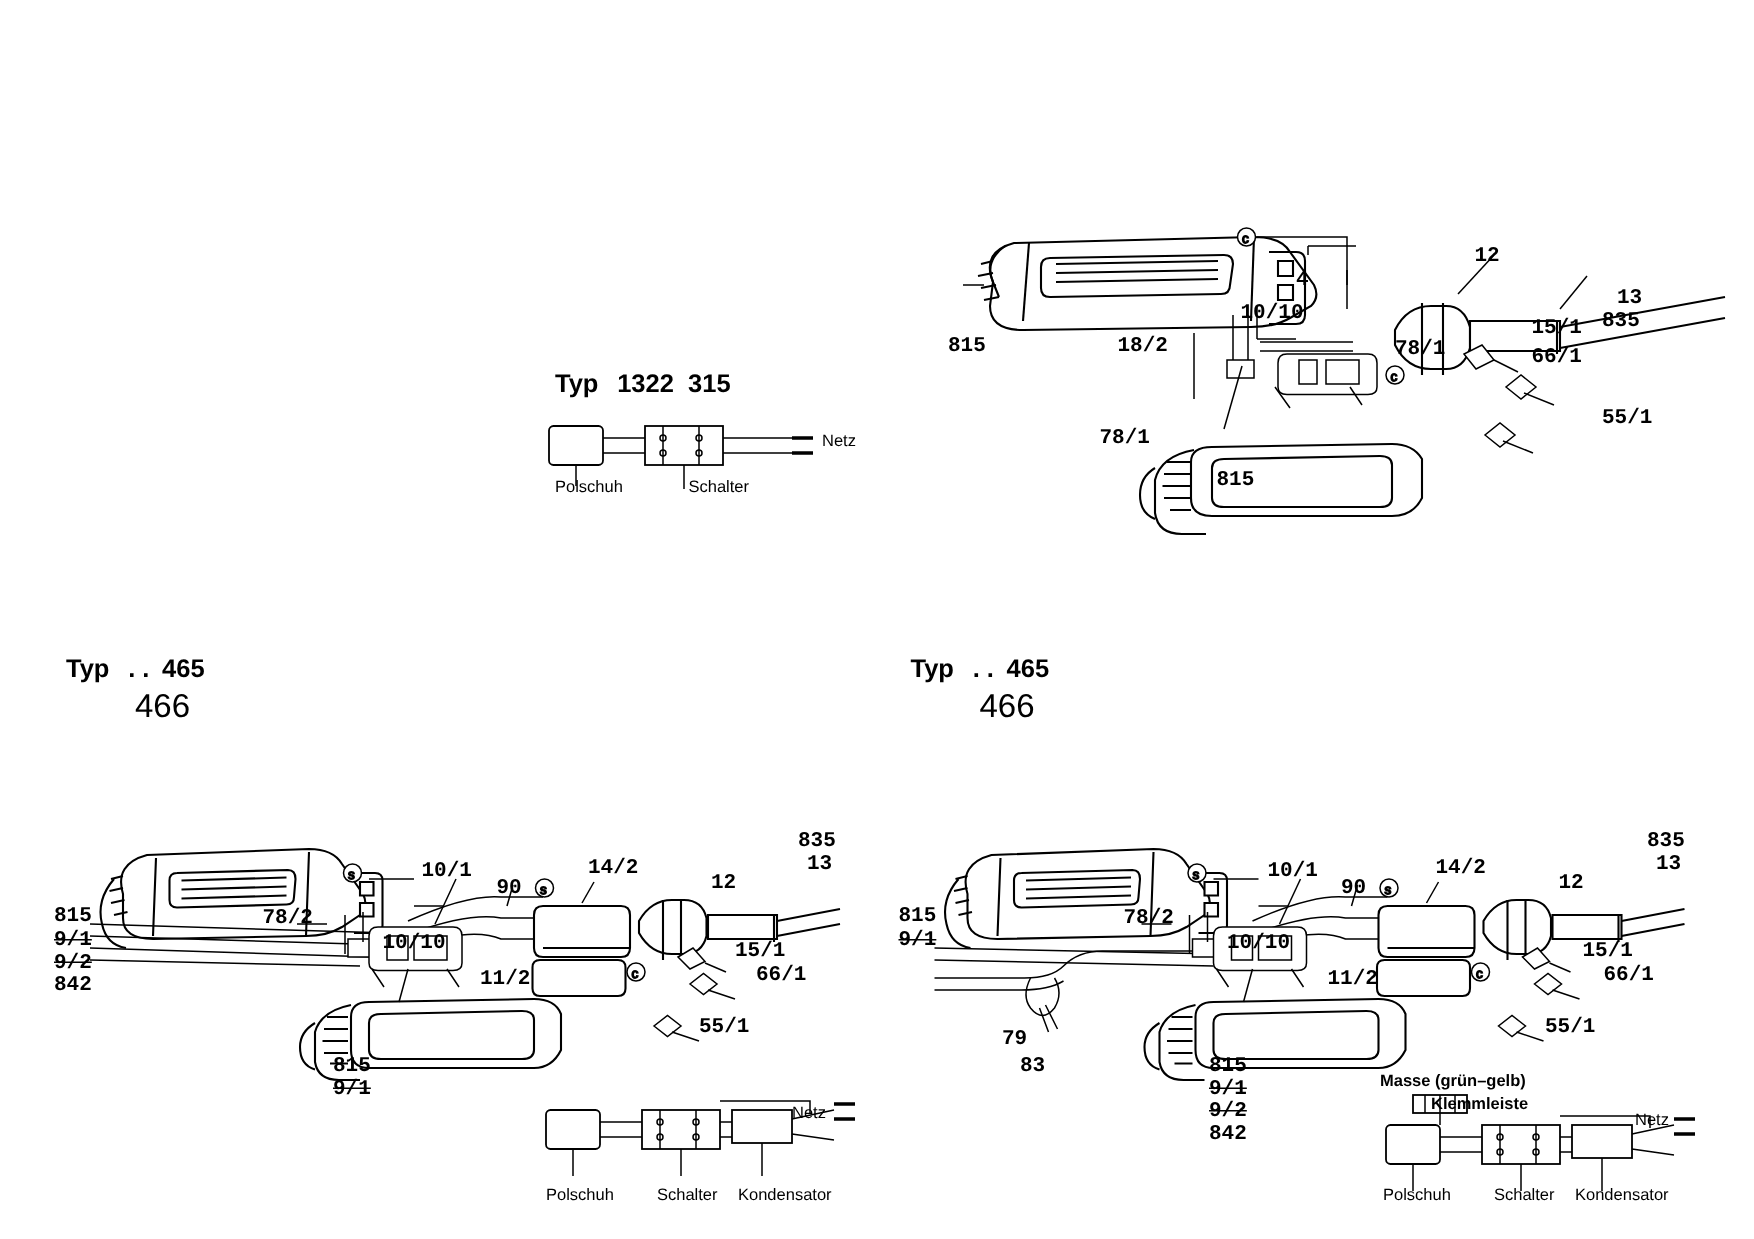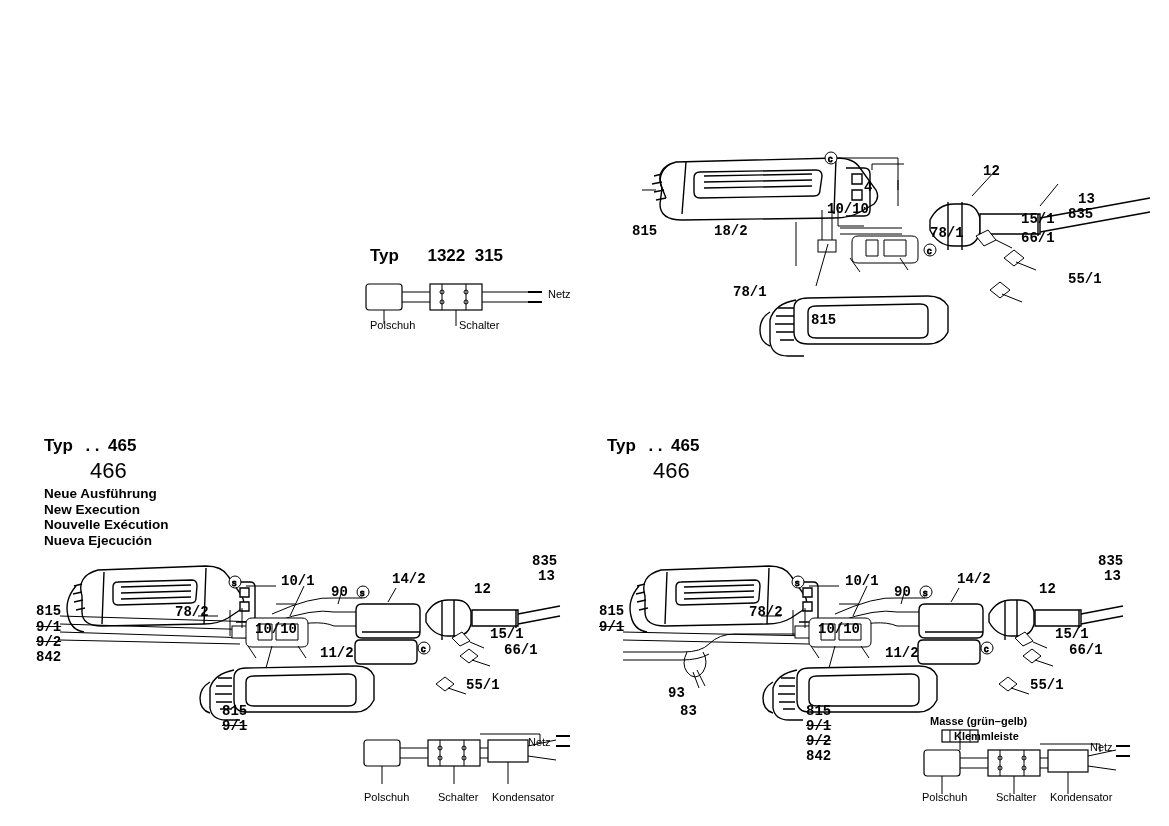--- a/index.html
+++ b/index.html
@@ -166,28 +166,28 @@
 
   <div class="abs lab" style="left:983px; top:164px;">12</div>
   <div class="abs lab" style="left:864px; top:180px;">4</div>
   <div class="abs lab" style="left:1078px; top:192px;">13</div>
   <div class="abs lab" style="left:1068px; top:207px;">835</div>
   <div class="abs lab" style="left:1021px; top:212px;">15/1</div>
   <div class="abs lab" style="left:1021px; top:231px;">66/1</div>
   <div class="abs lab" style="left:827px; top:202px;">10/10</div>
   <div class="abs lab" style="left:930px; top:226px;">78/1</div>
   <div class="abs lab" style="left:733px; top:285px;">78/1</div>
-  <div class="abs lab" style="left:714px; top:224px;text-align:right;">18/2</div>
+  <div class="abs lab" style="left:745px; top:224px;text-align:right;">18/2</div>
   <div class="abs lab" style="left:632px; top:224px;">815</div>
   <div class="abs lab" style="left:811px; top:313px;">815</div>
   <div class="abs lab" style="left:1068px; top:272px;">55/1</div>
 
   <div class="abs" style="left:370px; top:246px;">
     <span class="typ-title">Typ</span>
-    <span class="typ-title" style="margin-left:24px;">1322</span>
+    <span class="typ-title" style="margin-left:8px;">1322</span>
     <span class="typ-title light" style="margin-left:5px;">315</span>
   </div>
   <div class="abs" style="left:362px; top:280px; width:220px; height:46px;">
     <svg width="220" height="46" viewBox="0 0 220 46">
       <rect x="4" y="4" width="36" height="26" rx="3" class="fillw"></rect>
       <path class="ln thin" d="M40 12 l28 0 M40 22 l28 0"></path>
       <rect x="68" y="4" width="52" height="26" class="fillw"></rect>
       <path class="ln thin" d="M80 4 l0 26 M104 4 l0 26"></path>
       <circle cx="80" cy="12" r="2" class="ln thin" fill="#fff"></circle>
       <circle cx="80" cy="22" r="2" class="ln thin" fill="#fff"></circle>
@@ -202,26 +202,20 @@
   <div class="abs lab-sm" style="left:459px; top:318px;">Schalter</div>
   <div class="abs lab-sm" style="left:548px; top:287px;">Netz</div>
 
   <div class="abs" style="left:44px; top:436px;">
     <div>
       <span class="typ-title">Typ</span>
       <span class="typ-title" style="margin-left:8px;">. .</span>
       <span class="typ-title" style="margin-left:4px;">465</span>
     </div>
     <div class="typ-sub" style="margin-top:2px;">466</div>
-  </div>
-  <div class="abs exec" style="left:44px; top:486px;">
-    <div>Neue Ausführung</div>
-    <div>New Execution</div>
-    <div>Nouvelle Exécution</div>
-    <div>Nueva Ejecución</div>
   </div>
 
   <div class="abs" style="left:60px; top:556px; width:500px; height:160px;">
     <svg width="500" height="160" viewBox="0 0 500 160">
 
       <g class="ln med">
         <path d="M22 40 q-6 -20 16 -26 l108 -4 q16 0 22 10 l14 20 q4 8 -2 14 l-12 8 q-10 6 -24 6 l-102 2 q-20 0 -20 -14 z" fill="#fff"></path>
         <path d="M44 16 l-2 52 M146 12 l-2 56"></path>
         <path d="M58 26 l74 -2 q5 0 5 6 l-1 12 q0 5 -5 5 l-73 2 q-5 0 -5 -5 l0 -13 q0 -5 5 -5 z" fill="#fff"></path>
         <path d="M61 31 l70 -2 M61 37 l70 -2 M61 43 l70 -2"></path>
@@ -436,21 +430,21 @@
   <div class="abs lab" style="left:818px; top:622px;">10/10</div>
   <div class="abs lab" style="left:894px; top:585px;">90</div>
   <div class="abs lab" style="left:957px; top:572px;">14/2</div>
   <div class="abs lab" style="left:1039px; top:582px;">12</div>
   <div class="abs lab" style="left:1098px; top:554px;">835</div>
   <div class="abs lab" style="left:1104px; top:569px;">13</div>
   <div class="abs lab" style="left:1055px; top:627px;">15/1</div>
   <div class="abs lab" style="left:1069px; top:643px;">66/1</div>
   <div class="abs lab" style="left:885px; top:646px;">11/2</div>
   <div class="abs lab" style="left:1030px; top:678px;">55/1</div>
-  <div class="abs lab" style="left:668px; top:686px;">93</div>
+  <div class="abs lab" style="left:668px; top:686px;">79</div>
   <div class="abs lab" style="left:680px; top:704px;">83</div>
   <div class="abs lab" style="left:806px; top:704px;">815</div>
   <div class="abs lab strike-lab" style="left:806px; top:719px;">9/1</div>
   <div class="abs lab strike-lab" style="left:806px; top:734px;">9/2</div>
   <div class="abs lab" style="left:806px; top:749px;">842</div>
 
   <div class="abs" style="left:920px; top:742px; width:230px; height:52px;">
     <svg width="230" height="52" viewBox="0 0 230 52">
       <rect x="4" y="8" width="36" height="26" rx="3" class="fillw"></rect>
       <path class="ln thin" d="M40 16 l28 0 M40 26 l28 0"></path>
@@ -462,20 +456,20 @@
       <circle cx="104" cy="26" r="2" class="ln thin" fill="#fff"></circle>
       <rect x="128" y="8" width="40" height="22" class="fillw"></rect>
       <path class="ln thin" d="M120 16 l8 0 M120 26 l8 0 M168 14 l28 -6 M168 24 l28 4"></path>
       <rect x="22" y="-12" width="36" height="12" class="fillw"></rect>
       <path class="ln thin" d="M30 -12 l0 12 M40 -12 l0 12 M50 -12 l0 12"></path>
       <path class="ln thin" d="M40 0 l0 8 M120 2 l60 0 l0 8"></path>
       <path class="ln thick" d="M196 4 l14 0 M196 14 l14 0"></path>
       <path class="ln thin" d="M22 34 l0 18 M94 34 l0 18 M148 30 l0 22"></path>
     </svg>
   </div>
-  <div class="abs lab-sm" style="left:920px; top:714px; font-weight:bold;margin-left:10px;">Masse (grün–gelb)</div>
+  <div class="abs lab-sm" style="left:920px; top:714px; font-weight:bold;">Masse (grün–gelb)</div>
   <div class="abs lab-sm" style="left:954px; top:729px; font-weight:bold;">Klemmleiste</div>
   <div class="abs lab-sm" style="left:922px; top:790px;">Polschuh</div>
   <div class="abs lab-sm" style="left:996px; top:790px;">Schalter</div>
   <div class="abs lab-sm" style="left:1050px; top:790px;">Kondensator</div>
   <div class="abs lab-sm" style="left:1090px; top:740px;">Netz</div>
 
 </div>
 
 </body></html>

